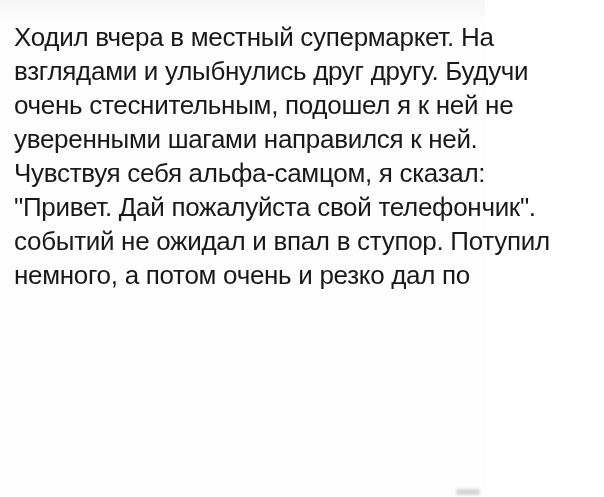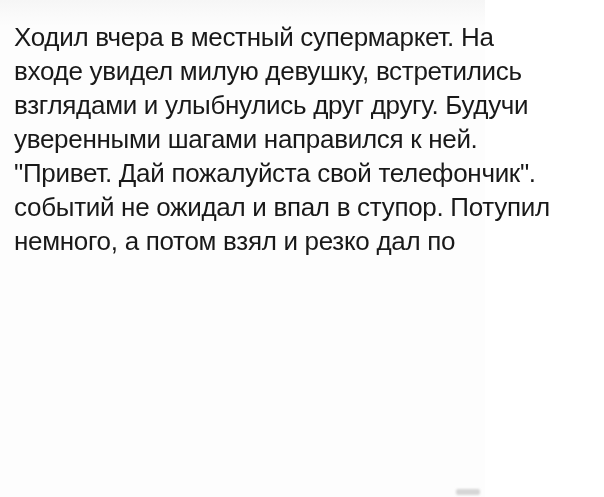--- a/index.html
+++ b/index.html
@@ -42,21 +42,22 @@
     background: #d6d6d6;
     filter: blur(1px);
   }
 </style>
 </head>
 <body>
 
 <div class="page">
   <div class="story">
     <div class="line">Ходил вчера в местный супермаркет. На</div>
-    <div class="line">входе увидел милую девушку, встретились</div>
     <div class="line">взглядами и улыбнулись друг другу. Будучи</div>
+    <div class="line">очень стеснительным, подошел я к ней не</div>
     <div class="line">уверенными шагами направился к ней.</div>
+    <div class="line">Чувствуя себя альфа-самцом, я сказал:</div>
     <div class="line">"Привет. Дай пожалуйста свой телефончик".</div>
     <div class="line">событий не ожидал и впал в ступор. Потупил</div>
-    <div class="line">немного, а потом взял и резко дал по</div>
+    <div class="line">немного, а потом очень и резко дал по</div>
   </div>
   <div class="corner-smudge"></div>
 </div>
 
 </body></html>

